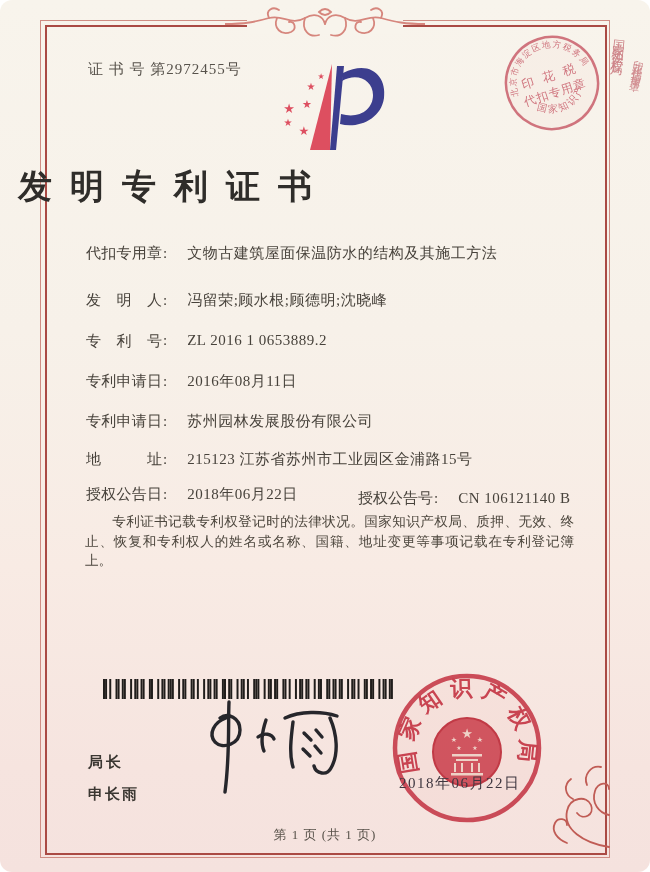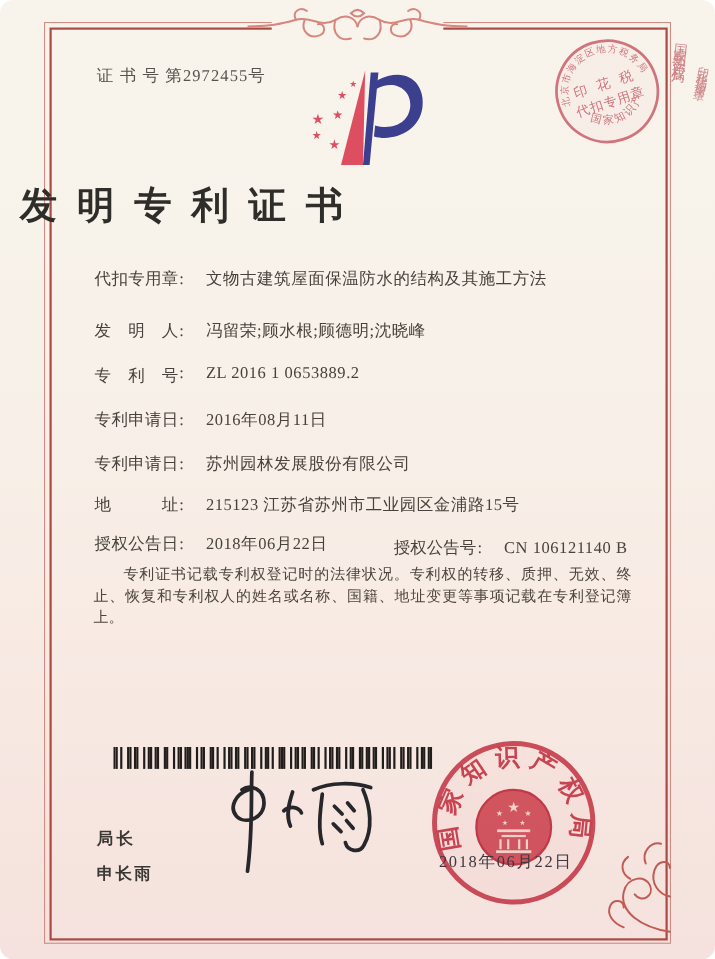--- a/index.html
+++ b/index.html
@@ -138,21 +138,21 @@
     </div>
     <div class="field-row" style="top:485px">
       <span class="f-label">授权公告日</span><span class="f-colon">:</span><span class="f-value">2018年06月22日</span>
       <span class="grant-pair">
         <span>授权公告号</span><span class="f-colon">:</span><span class="f-value">CN 106121140 B</span>
       </span>
     </div>
   </div>
 
   <div class="body-text">
-    <p>专利证书记载专利权登记时的法律状况。专利权的转移、质押、无效、终止、恢复和专利权人的姓名或名称、国籍、地址变更等事项记载在专利登记簿上。</p>
+    <p>专利证书记载专利权登记时的法律状况。国家知识产权局、质押、无效、终止、恢复和专利权人的姓名或名称、国籍、地址变更等事项记载在专利登记簿上。</p>
   </div>
 
   <svg class="barcode" width="290" height="20" viewBox="0 0 290 20" fill="#201d1b">
       <rect x="0.00" y="0" width="1.98" height="20"></rect>
       <rect x="2.09" y="0" width="1.98" height="20"></rect>
       <rect x="6.26" y="0" width="1.98" height="20"></rect>
       <rect x="12.52" y="0" width="1.98" height="20"></rect>
       <rect x="14.60" y="0" width="1.98" height="20"></rect>
       <rect x="18.78" y="0" width="1.98" height="20"></rect>
       <rect x="20.86" y="0" width="1.98" height="20"></rect>
@@ -270,14 +270,15 @@
         <rect x="-13" y="11" width="2" height="9"></rect>
           <rect x="-6" y="11" width="2" height="9"></rect>
         <rect x="4" y="11" width="2" height="9"></rect>
           <rect x="11" y="11" width="2" height="9"></rect>
         <rect x="-16" y="21" width="32" height="2.5"></rect>
       </g>
     </g>
   </svg>
   <div class="seal-date">2018年06月22日</div>
 
+  <div class="footer">第 1 页 (共 1 页)</div>
 
 </div>
 
 </body></html>

